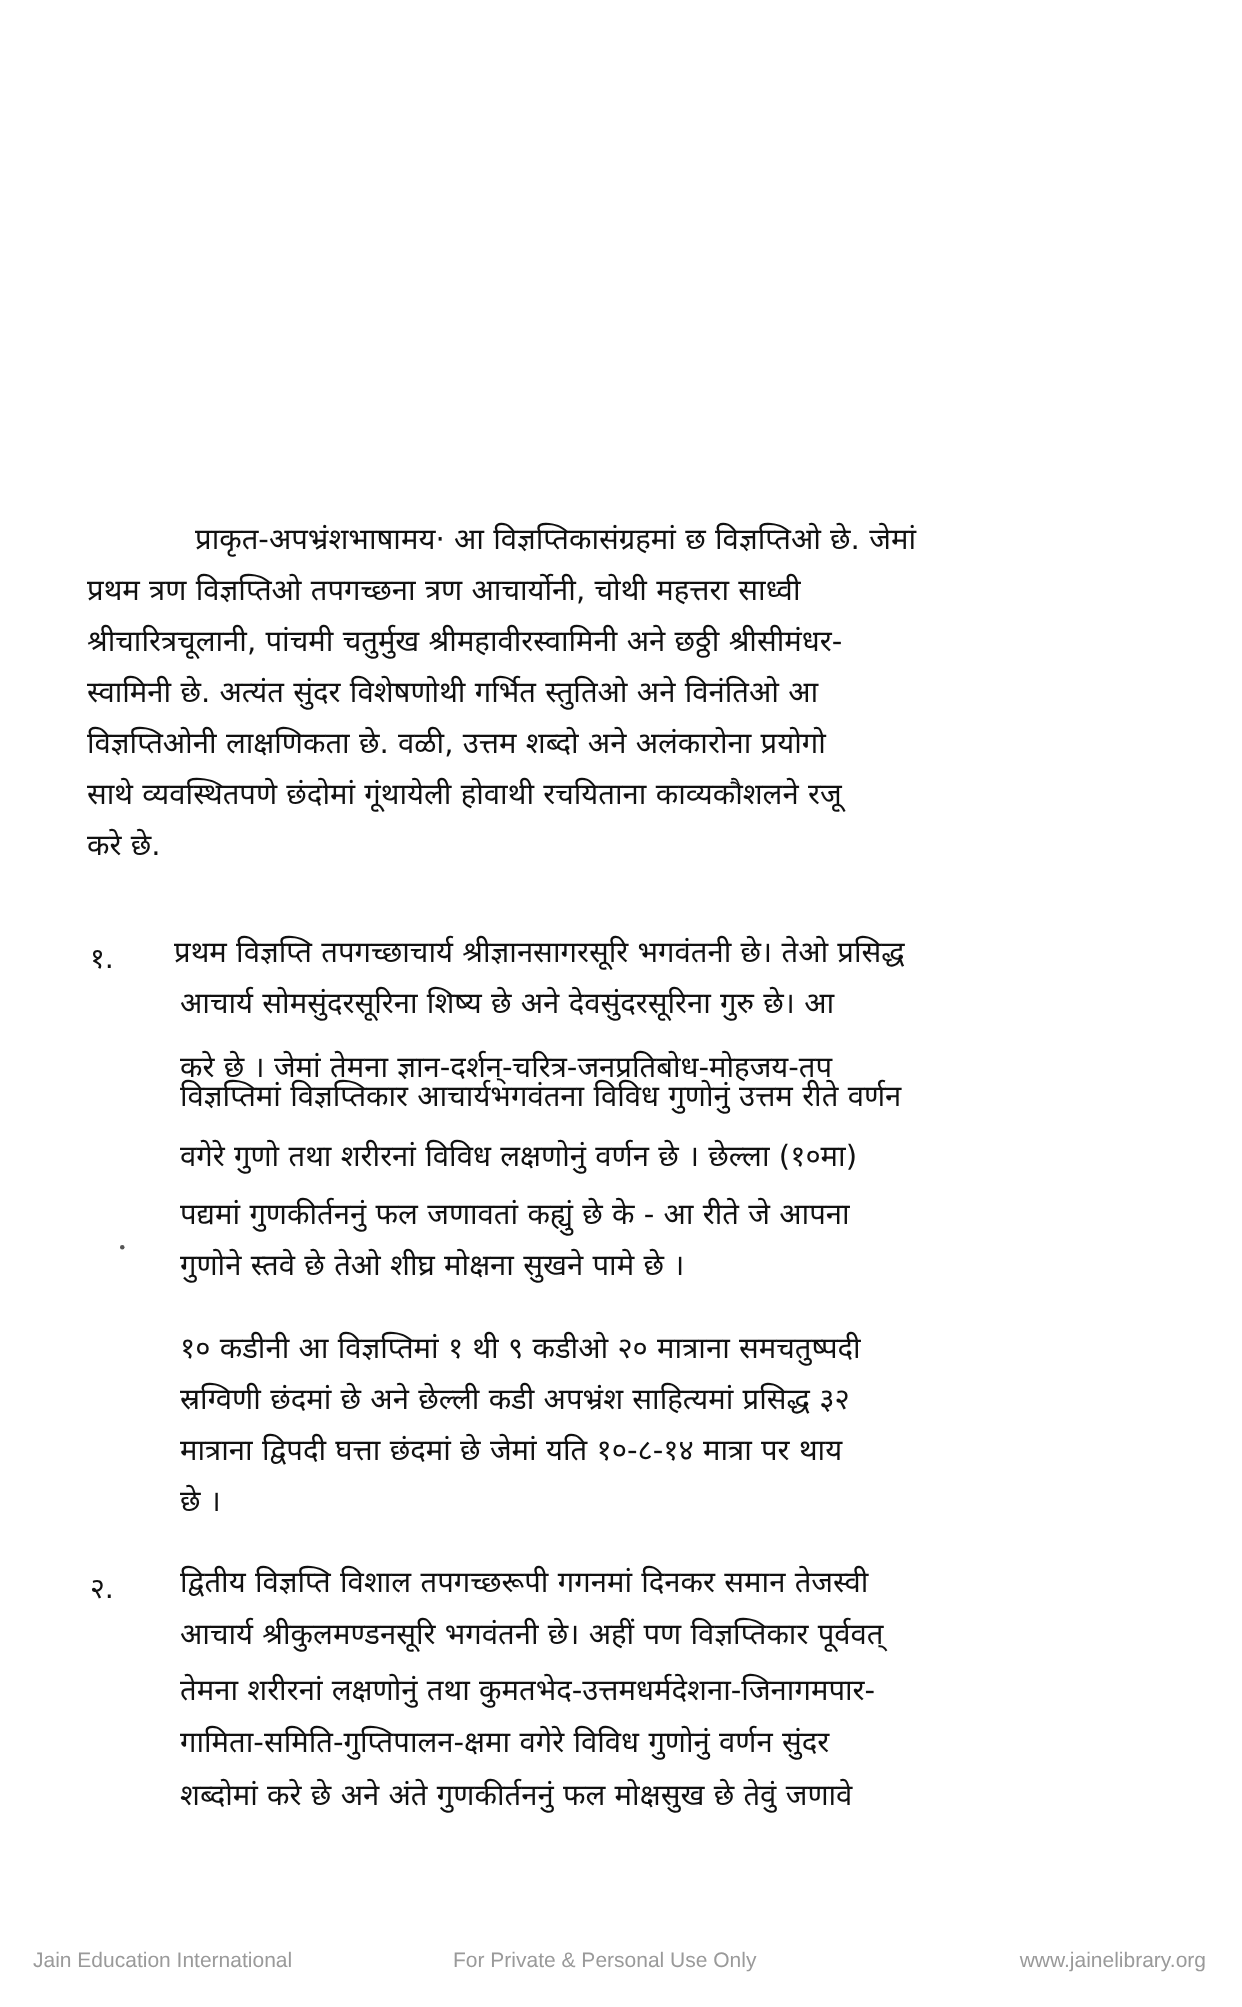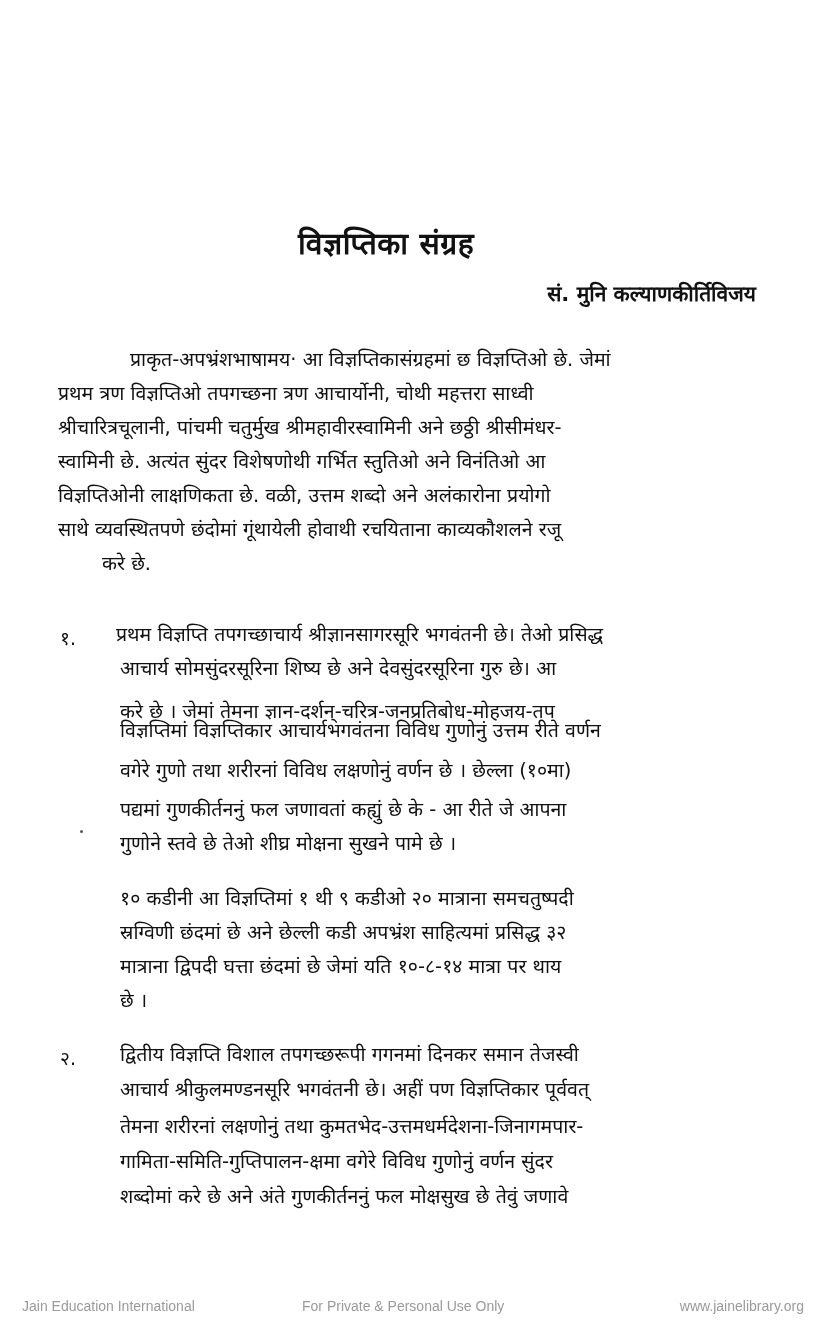--- a/index.html
+++ b/index.html
@@ -64,31 +64,29 @@
       font-size: 14px;
       color: #9a9a9a;
       white-space: nowrap;
     }
   </style>
 </head>
 <body>
 
 <div class="page">
 
-  <div class="title">विज्ञप्तिका संग्रह</div>
-  <div class="author">सं. मुनि कल्याणकीर्तिविजय</div>
 
   <div>
     <div class="body-line" style="left:130px; top:350px;">प्राकृत-अपभ्रंशभाषामय· आ विज्ञप्तिकासंग्रहमां छ विज्ञप्तिओ छे. जेमां</div>
     <div class="body-line" style="left:58px; top:384px;">प्रथम त्रण विज्ञप्तिओ तपगच्छना त्रण आचार्योनी, चोथी महत्तरा साध्वी</div>
     <div class="body-line" style="left:58px; top:418px;">श्रीचारित्रचूलानी, पांचमी चतुर्मुख श्रीमहावीरस्वामिनी अने छठ्ठी श्रीसीमंधर-</div>
     <div class="body-line" style="left:58px; top:452px;">स्वामिनी छे. अत्यंत सुंदर विशेषणोथी गर्भित स्तुतिओ अने विनंतिओ आ</div>
     <div class="body-line" style="left:58px; top:486px;">विज्ञप्तिओनी लाक्षणिकता छे. वळी, उत्तम शब्दो अने अलंकारोना प्रयोगो</div>
     <div class="body-line" style="left:58px; top:520px;">साथे व्यवस्थितपणे छंदोमां गूंथायेली होवाथी रचयिताना काव्यकौशलने रजू</div>
-    <div class="body-line" style="left:58px; top:554px;margin-left:44px;">करे छे.</div>
+    <div class="body-line" style="left:58px; top:554px;">करे छे.</div>
   </div>
 
   <div>
     <div class="item-num" style="top:625px;">१.</div>
     <div class="body-line" style="left:116px; top:625px;">प्रथम विज्ञप्ति तपगच्छाचार्य श्रीज्ञानसागरसूरि भगवंतनी छे। तेओ प्रसिद्ध</div>
     <div class="body-line" style="left:120px; top:659px;">आचार्य सोमसुंदरसूरिना शिष्य छे अने देवसुंदरसूरिना गुरु छे। आ</div>
     <div class="body-line" style="left:120px; top:693px;margin-top:28px;">विज्ञप्तिमां विज्ञप्तिकार आचार्यभगवंतना विविध गुणोनुं उत्तम रीते वर्णन</div>
     <div class="body-line" style="left:120px; top:702px;">करे छे । जेमां तेमना ज्ञान-दर्शन्-चरित्र-जनप्रतिबोध-मोहजय-तप</div>
     <div class="body-line" style="left:120px; top:761px;">वगेरे गुणो तथा शरीरनां विविध लक्षणोनुं वर्णन छे । छेल्ला (१०मा)</div>
     <div class="body-line" style="left:120px; top:800px;">पद्यमां गुणकीर्तननुं फल जणावतां कह्युं छे के - आ रीते जे आपना</div>

